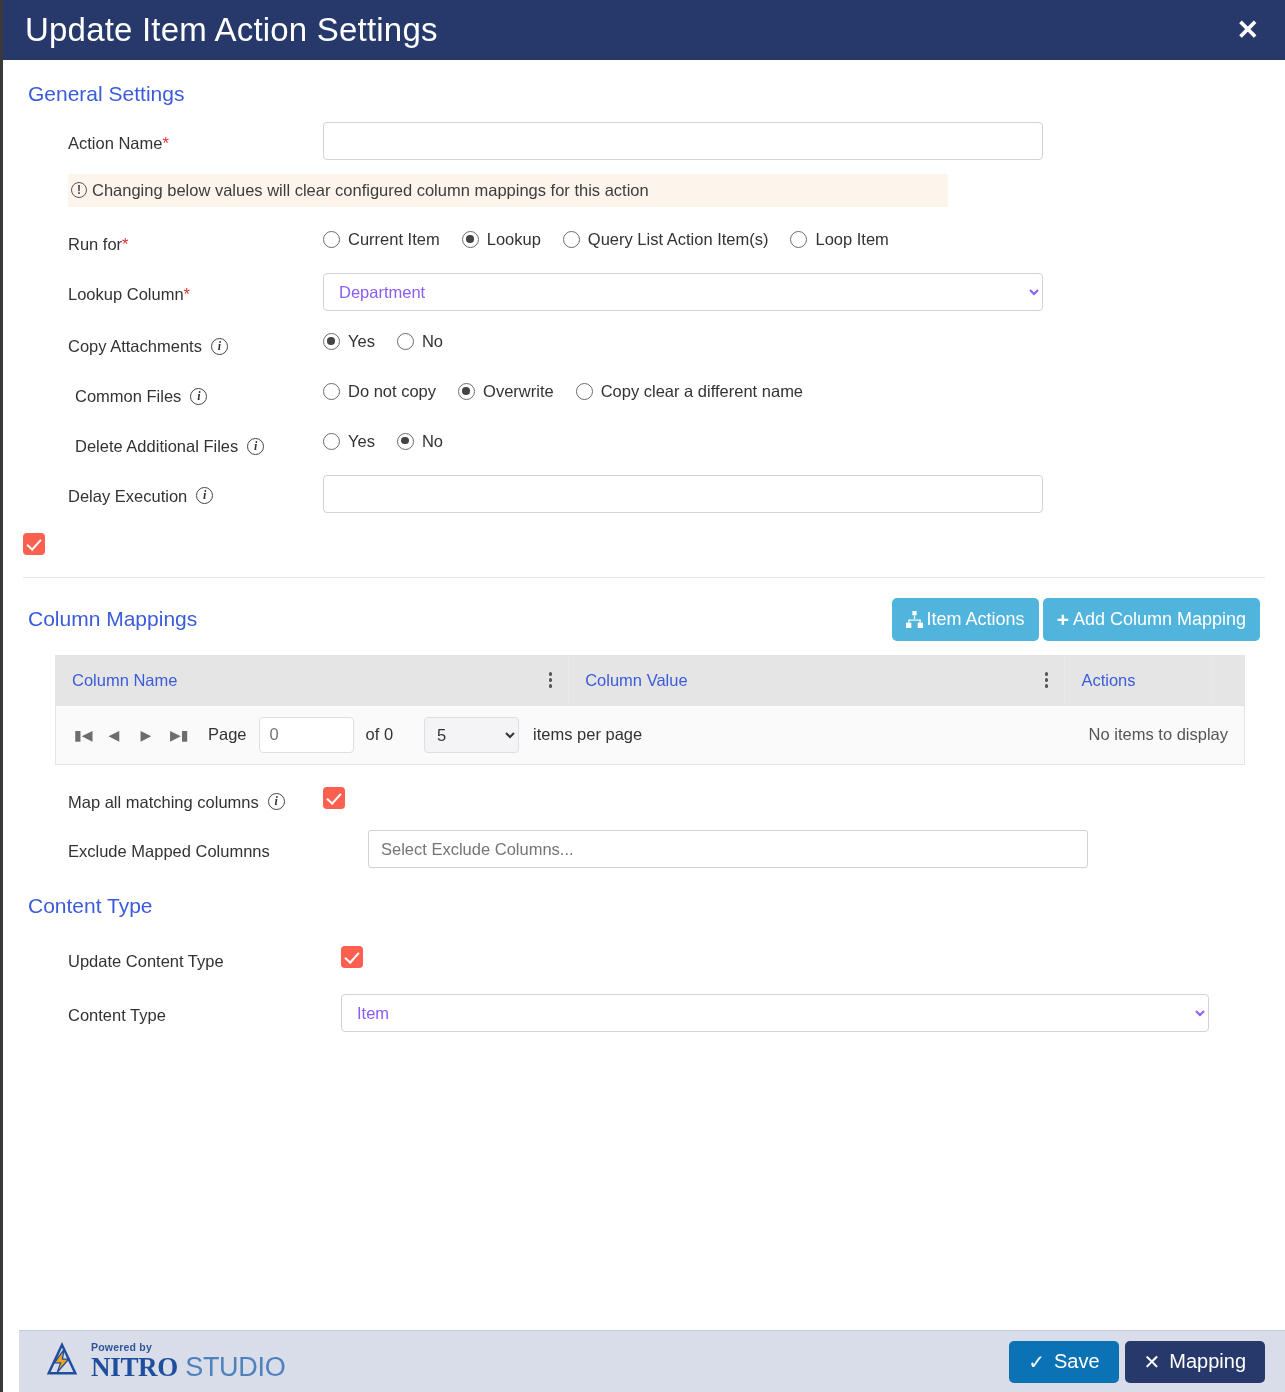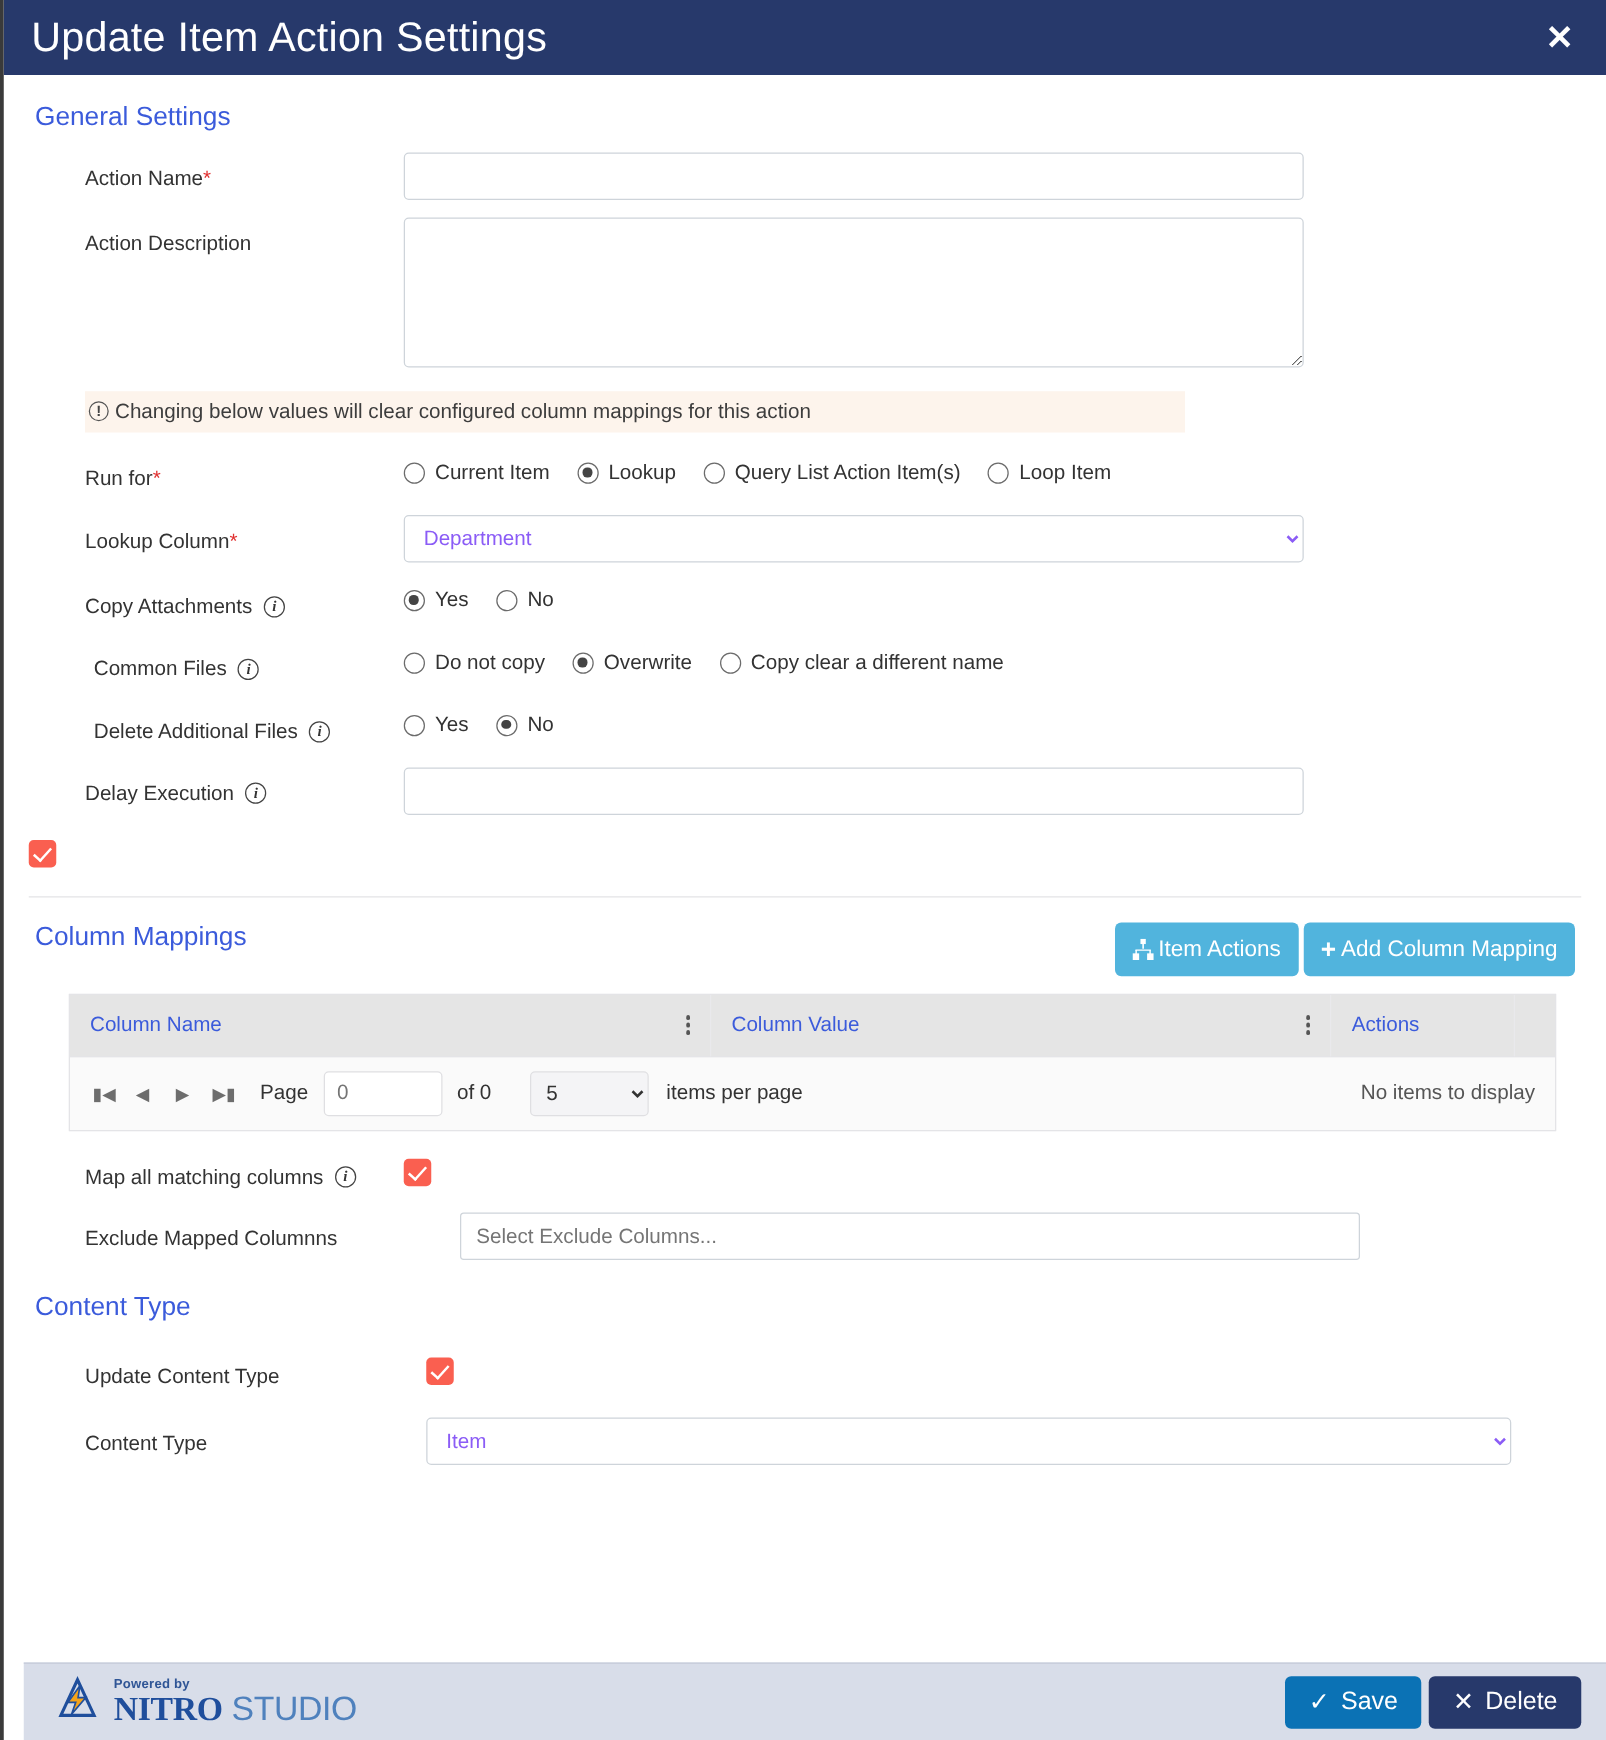--- a/index.html
+++ b/index.html
@@ -208,21 +208,21 @@
 
   hr.divider {
     border: none;
     border-top: 1px solid #e3e3e6;
     margin: 18px 0 0 0;
   }
 
   
   .cm-header {
     display: flex;
-    align-items: flex-start;
+    align-items: center;
     justify-content: space-between;
     margin: 20px 5px 14px 5px;
   }
   .cm-buttons { display: flex; gap: 4px; }
   .btn-blue {
     background: #51b4dd;
     border: none;
     color: #ffffff;
     font-size: 18px;
     font-family: "Liberation Sans", sans-serif;
@@ -389,26 +389,20 @@
 
     <div class="section-title">General Settings</div>
 
     <div class="row">
       <div class="label"><span>Action Name</span><span class="req">*</span></div>
       <div class="field">
         <input class="text-input" type="text" value="" style="">
       </div>
     </div>
 
-    <div class="row">
-      <div class="label">Action Description</div>
-      <div class="field">
-        <textarea class="text-area" style=""></textarea>
-      </div>
-    </div>
 
     <div class="warn-banner">
       <span class="warn-ic">!</span>
       <span>Changing below values will clear configured column mappings for this action</span>
     </div>
 
     <div class="row">
       <div class="label"><span>Run for</span><span class="req">*</span></div>
       <div class="field">
         <div class="radio-group">
@@ -646,18 +640,18 @@
         <span class="logo-name"><span class="logo-nitro">NITRO</span><span class="logo-studio"> STUDIO</span></span>
       </span>
     </div>
     <div class="footer-btns">
       <button class="btn-save">
         <span>✓</span>
         <span>Save</span>
       </button>
       <button class="btn-cancel">
         <span>✕</span>
-        <span>Delete</span>
+        <span>Mapping</span>
       </button>
     </div>
   </div>
 
 </div>
 
 </body></html>

